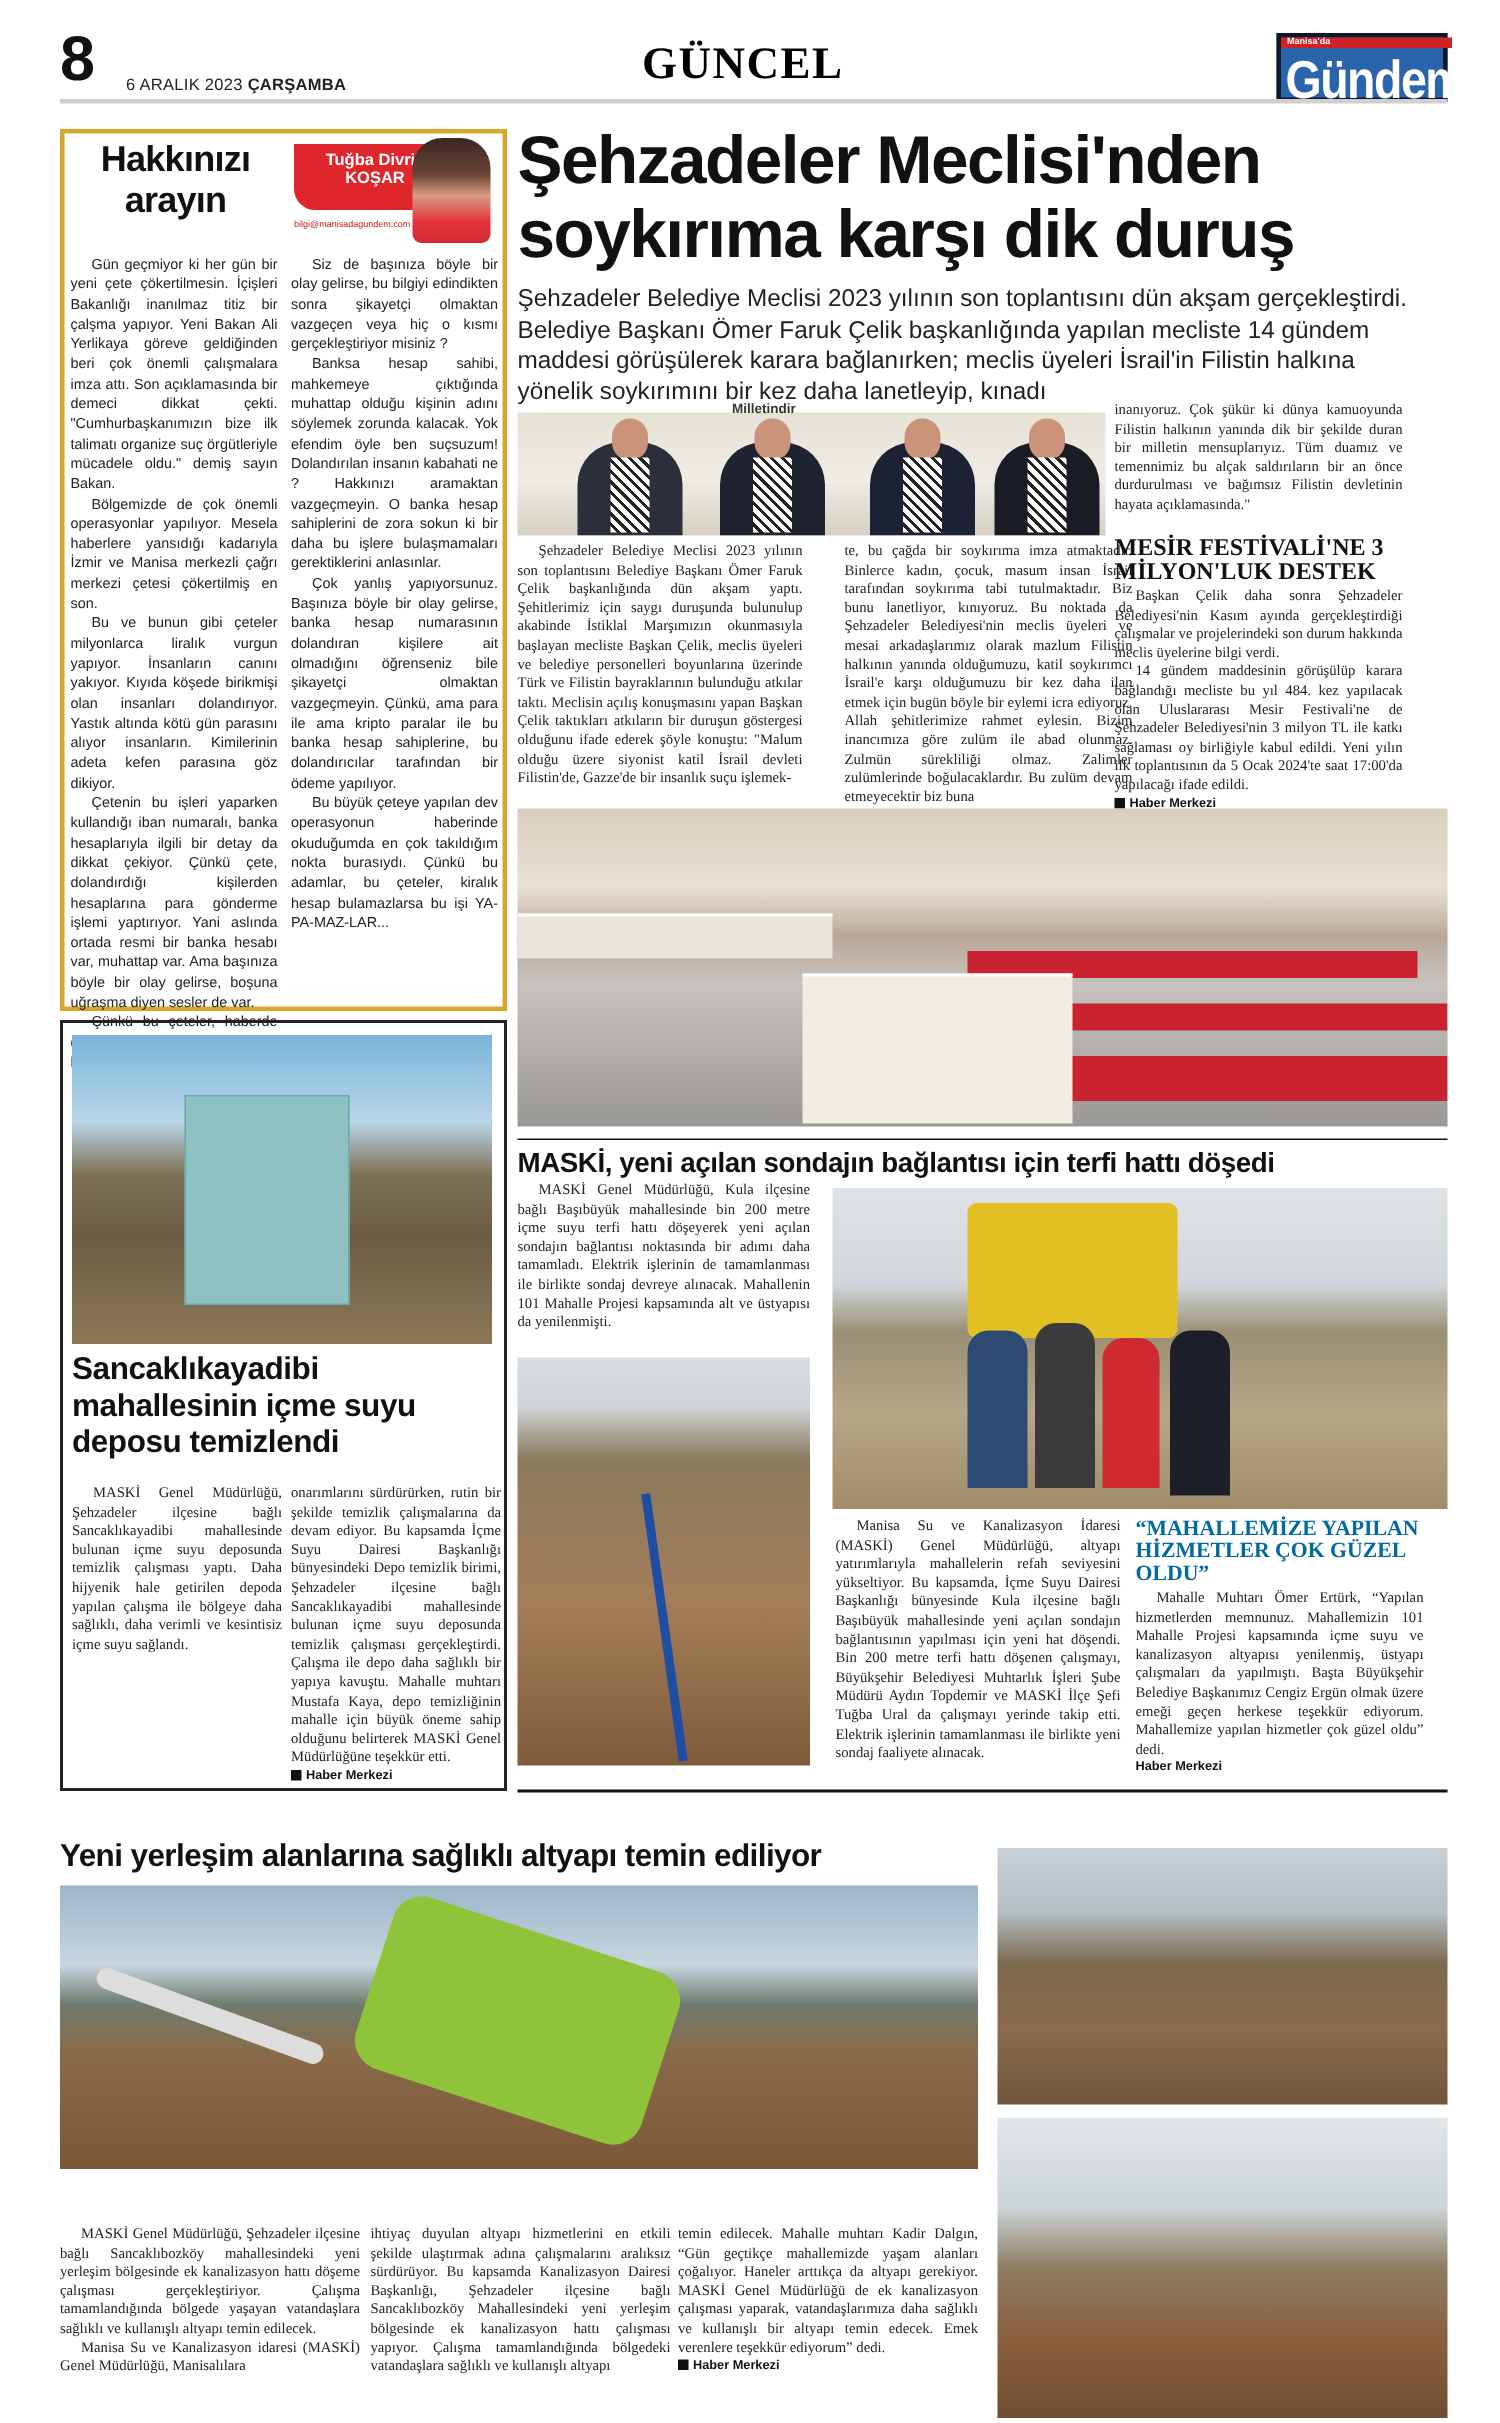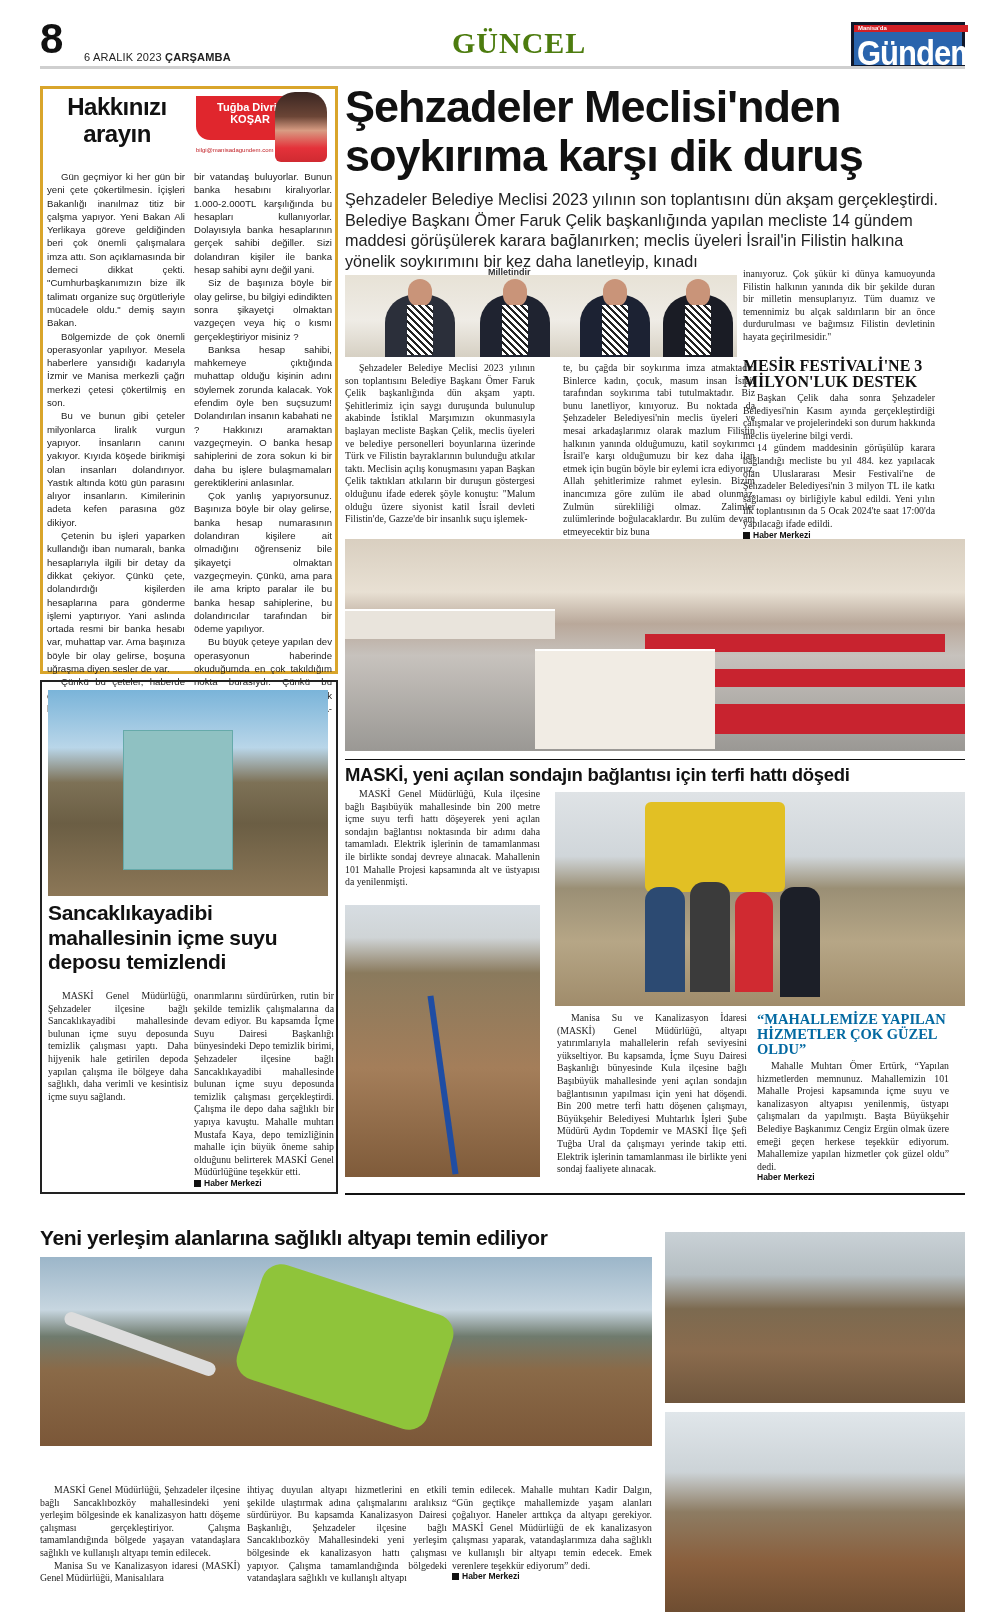--- a/index.html
+++ b/index.html
@@ -2,21 +2,21 @@
 <html><head>
 <meta charset="utf-8">
 <style>
 *{box-sizing:border-box;margin:0;padding:0}
 html,body{width:1000px;height:1615px;background:#fff;overflow:hidden}
 body{position:relative;font-family:"DejaVu Serif",serif;color:#1a1a1a}
 .abs{position:absolute}
 .header-num{left:40px;top:18px;font:700 42px/1 "Liberation Sans",sans-serif;color:#111}
 .header-date{left:84px;top:52px;font:400 11px/1 "Liberation Sans",sans-serif;color:#222;letter-spacing:.2px}
 .header-date b{font-weight:700}
-.header-section{left:452px;top:28px;font:700 30px/1 "Liberation Serif",serif;color:#4d7c0f;letter-spacing:1px}
+.header-section{left:428px;top:28px;font:700 30px/1 "Liberation Serif",serif;color:#000000;letter-spacing:1px}
 .logo{left:851px;top:22px;width:114px;height:46px;background:#2a64ad;border:3px solid #0f172a}
 .logo .top{position:absolute;left:0;top:0;width:114px;height:7px;background:#d12026}
 .logo .small{position:absolute;left:4px;top:0;font:700 6px/7px "Liberation Sans",sans-serif;color:#fff}
 .logo .main{position:absolute;left:3px;top:9px;font:700 31px/34px "Liberation Sans",sans-serif;color:#fff;letter-spacing:-1px;transform:scaleY(1.15);transform-origin:top left}
 .hr-top{left:40px;top:66px;width:925px;height:3px;background:#cfcfcf}
 
 .col-box{left:40px;top:86px;width:298px;height:588px;border:3px solid #d9a52b}
 .col-title{left:52px;top:93px;width:130px;font:900 24px/27px "Liberation Sans",sans-serif;text-align:center;color:#111;letter-spacing:-.5px}
 .author-banner{left:196px;top:96px;width:120px;height:44px;background:#e0262d;border-radius:0 0 0 14px}
 .author-name{left:200px;top:101px;width:100px;font:700 11px/12px "Liberation Sans",sans-serif;color:#fff;text-align:center}
@@ -97,21 +97,20 @@
 <div class="abs author-mail">bilgi@manisadagundem.com</div>
 <div class="abs author-photo"></div>
 <div class="abs col-text c1">
   <p>Gün geçmiyor ki her gün bir yeni çete çökertilmesin. İçişleri Bakanlığı inanılmaz titiz bir çalşma yapıyor. Yeni Bakan Ali Yerlikaya göreve geldiğinden beri çok önemli çalışmalara imza attı. Son açıklamasında bir demeci dikkat çekti. "Cumhurbaşkanımızın bize ilk talimatı organize suç örgütleriyle mücadele oldu." demiş sayın Bakan.</p>
   <p>Bölgemizde de çok önemli operasyonlar yapılıyor. Mesela haberlere yansıdığı kadarıyla İzmir ve Manisa merkezli çağrı merkezi çetesi çökertilmiş en son.</p>
   <p>Bu ve bunun gibi çeteler milyonlarca liralık vurgun yapıyor. İnsanların canını yakıyor. Kıyıda köşede birikmişi olan insanları dolandırıyor. Yastık altında kötü gün parasını alıyor insanların. Kimilerinin adeta kefen parasına göz dikiyor.</p>
   <p>Çetenin bu işleri yaparken kullandığı iban numaralı, banka hesaplarıyla ilgili bir detay da dikkat çekiyor. Çünkü çete, dolandırdığı kişilerden hesaplarına para gönderme işlemi yaptırıyor. Yani aslında ortada resmi bir banka hesabı var, muhattap var. Ama başınıza böyle bir olay gelirse, boşuna uğraşma diyen sesler de var.</p>
   <p>Çünkü bu çeteler, haberde de belirtildiği gibi banka hesaplarını kiralıyorlarmış. Yani</p>
 </div>
 <div class="abs col-text c2">
-  <p style="text-indent:0">bir vatandaş buluyorlar. Bunun banka hesabını kiralıyorlar. 1.000-2.000TL karşılığında bu hesapları kullanıyorlar. Dolayısıyla banka hesaplarının gerçek sahibi değiller. Sizi dolandıran kişiler ile banka hesap sahibi aynı değil yani.</p>
   <p>Siz de başınıza böyle bir olay gelirse, bu bilgiyi edindikten sonra şikayetçi olmaktan vazgeçen veya hiç o kısmı gerçekleştiriyor misiniz ?</p>
   <p>Banksa hesap sahibi, mahkemeye çıktığında muhattap olduğu kişinin adını söylemek zorunda kalacak. Yok efendim öyle ben suçsuzum! Dolandırılan insanın kabahati ne ? Hakkınızı aramaktan vazgeçmeyin. O banka hesap sahiplerini de zora sokun ki bir daha bu işlere bulaşmamaları gerektiklerini anlasınlar.</p>
   <p>Çok yanlış yapıyorsunuz. Başınıza böyle bir olay gelirse, banka hesap numarasının dolandıran kişilere ait olmadığını öğrenseniz bile şikayetçi olmaktan vazgeçmeyin. Çünkü, ama para ile ama kripto paralar ile bu banka hesap sahiplerine, bu dolandırıcılar tarafından bir ödeme yapılıyor.</p>
   <p>Bu büyük çeteye yapılan dev operasyonun haberinde okuduğumda en çok takıldığım nokta burasıydı. Çünkü bu adamlar, bu çeteler, kiralık hesap bulamazlarsa bu işi YA-PA-MAZ-LAR...</p>
 </div>
 
 <h1 class="abs main-title">Şehzadeler Meclisi'nden soykırıma karşı dik duruş</h1>
 <div class="abs lead">Şehzadeler Belediye Meclisi 2023 yılının son toplantısını dün akşam gerçekleştirdi. Belediye Başkanı Ömer Faruk Çelik başkanlığında yapılan mecliste 14 gündem maddesi görüşülerek karara bağlanırken; meclis üyeleri İsrail'in Filistin halkına yönelik soykırımını bir kez daha lanetleyip, kınadı</div>
 <div class="abs photo photo1">
   <div class="person" style="left:40px">
@@ -133,21 +132,21 @@
 </div>
 <div class="abs photo-caption-tag">Milletindir</div>
 
 <div class="abs news-text m1">
     <p>Şehzadeler Belediye Meclisi 2023 yılının son toplantısını Belediye Başkanı Ömer Faruk Çelik başkanlığında dün akşam yaptı. Şehitlerimiz için saygı duruşunda bulunulup akabinde İstiklal Marşımızın okunmasıyla başlayan mecliste Başkan Çelik, meclis üyeleri ve belediye personelleri boyunlarına üzerinde Türk ve Filistin bayraklarının bulunduğu atkılar taktı. Meclisin açılış konuşmasını yapan Başkan Çelik taktıkları atkıların bir duruşun göstergesi olduğunu ifade ederek şöyle konuştu: "Malum olduğu üzere siyonist katil İsrail devleti Filistin'de, Gazze'de bir insanlık suçu işlemek-</p>
   </div>
 <div class="abs news-text m2">
     <p style="text-indent:0">te, bu çağda bir soykırıma imza atmaktadır. Binlerce kadın, çocuk, masum insan İsrail tarafından soykırıma tabi tutulmaktadır. Biz bunu lanetliyor, kınıyoruz. Bu noktada da Şehzadeler Belediyesi'nin meclis üyeleri ve mesai arkadaşlarımız olarak mazlum Filistin halkının yanında olduğumuzu, katil soykırımcı İsrail'e karşı olduğumuzu bir kez daha ilan etmek için bugün böyle bir eylemi icra ediyoruz. Allah şehitlerimize rahmet eylesin. Bizim inancımıza göre zulüm ile abad olunmaz. Zulmün sürekliliği olmaz. Zalimler zulümlerinde boğulacaklardır. Bu zulüm devam etmeyecektir biz buna</p>
   </div>
 <div class="abs news-text m3">
-    <p style="text-indent:0">inanıyoruz. Çok şükür ki dünya kamuoyunda Filistin halkının yanında dik bir şekilde duran bir milletin mensuplarıyız. Tüm duamız ve temennimiz bu alçak saldırıların bir an önce durdurulması ve bağımsız Filistin devletinin hayata geçirilmesidir."</p>
+    <p style="text-indent:0">inanıyoruz. Çok şükür ki dünya kamuoyunda Filistin halkının yanında dik bir şekilde duran bir milletin mensuplarıyız. Tüm duamız ve temennimiz bu alçak saldırıların bir an önce durdurulması ve bağımsız Filistin devletinin hayata açıklamasında."</p>
   </div>
 <div class="abs sub-head mesir-head">MESİR FESTİVALİ'NE 3 MİLYON'LUK DESTEK</div>
 <div class="abs news-text m4">
   <p>Başkan Çelik daha sonra Şehzadeler Belediyesi'nin Kasım ayında gerçekleştirdiği çalışmalar ve projelerindeki son durum hakkında meclis üyelerine bilgi verdi.</p>
   <p>14 gündem maddesinin görüşülüp karara bağlandığı mecliste bu yıl 484. kez yapılacak olan Uluslararası Mesir Festivali'ne de Şehzadeler Belediyesi'nin 3 milyon TL ile katkı sağlaması oy birliğiyle kabul edildi. Yeni yılın ilk toplantısının da 5 Ocak 2024'te saat 17:00'da yapılacağı ifade edildi.</p>
   <div class="sig"><span class="sig-sq"></span><span>Haber Merkezi</span></div>
 </div>
 
 <div class="abs photo photo2">
   <div class="seat-row" style="left:300px;top:95px;width:300px"></div>

